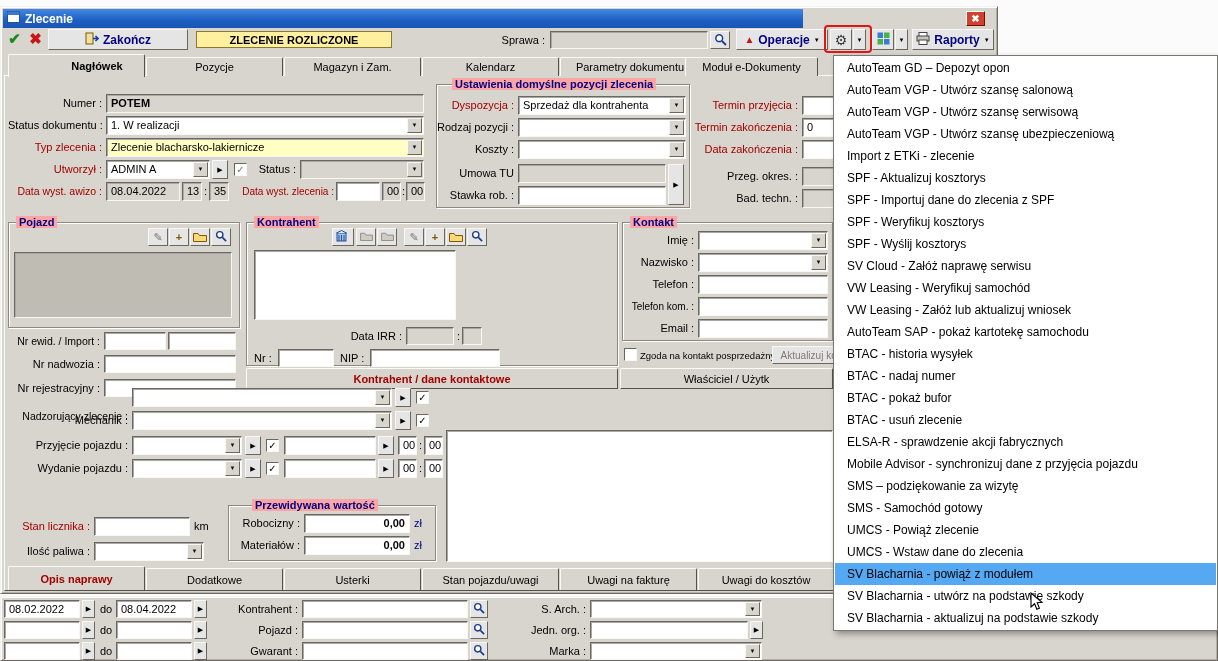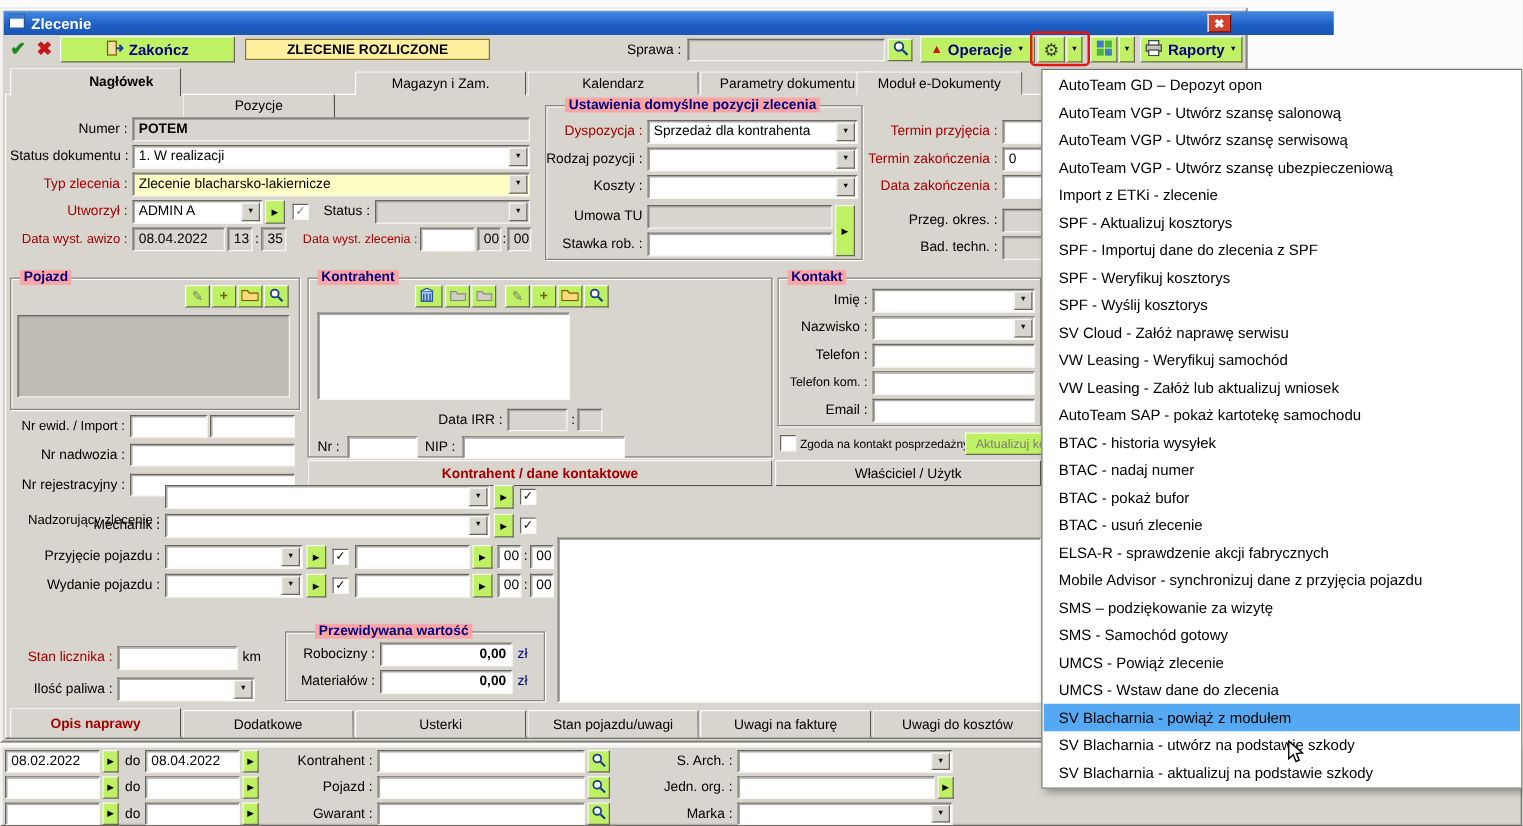--- a/index.html
+++ b/index.html
@@ -2,21 +2,21 @@
 <html><head>
 <meta charset="utf-8">
 <style>
 *{margin:0;padding:0;box-sizing:border-box;}
 body{font-family:"Liberation Sans",sans-serif;background:#fbfbfb;}
 #screen{position:relative;width:1218px;height:661px;overflow:hidden;background:#fbfbfb;font-size:11px;color:#000;}
 .abs{position:absolute;}
 .winbg{background:#d8d5ce;border:1px solid #6e6a63;border-top-color:#f4f2ee;border-left-color:#f4f2ee;box-shadow:inset 1px 1px 0 #fff,inset -1px -1px 0 #b4b0a8;}
 .titlebar{background:linear-gradient(180deg,#4488e0 0%,#1d5ec4 60%,#1a55b4 100%);color:#fff;font-weight:bold;font-size:12px;display:flex;align-items:center;gap:5px;padding:0 4px;}
 .closebtn{background:#d2402e;border:1px solid #fff;border-right-color:#701000;border-bottom-color:#701000;color:#fff;font-weight:bold;font-size:10px;display:flex;align-items:center;justify-content:center;}
-.b{background:#bef264;border:1px solid;border-color:#f8f7f3 #6a675f #6a675f #f8f7f3;display:flex;align-items:center;justify-content:center;gap:4px;white-space:nowrap;}
+.b{background:#e5e5e5;border:1px solid;border-color:#f8f7f3 #6a675f #6a675f #f8f7f3;display:flex;align-items:center;justify-content:center;gap:4px;white-space:nowrap;}
 .f{background:#fff;border:1px solid;border-color:#6a675f #f8f7f3 #f8f7f3 #6a675f;box-shadow:inset 1px 1px 0 #a8a8a8;padding:2px 4px;white-space:nowrap;overflow:hidden;line-height:13px;}
 .g{background:#d8d5ce;}
 .y{background:#ffffc4;}
 .dd{position:absolute;top:1px;right:1px;bottom:1px;width:15px;background:#d8d5ce;border:1px solid;border-color:#f8f7f3 #6a675f #6a675f #f8f7f3;display:flex;align-items:center;justify-content:center;font-size:6px;color:#111;}
 .l{white-space:nowrap;line-height:13px;}
 .ra{text-align:right;}
 .red{color:#a40000;}
 .navy{color:#000080;}
 .bold{font-weight:bold;}
 .grp{border:1px solid #8c8880;box-shadow:inset 1px 1px 0 #fff,1px 1px 0 #fff;}
@@ -30,21 +30,21 @@
 .pgborder{border:1px solid #55524c;border-top-color:#fbfaf8;border-left-color:#fbfaf8;}
 .dis{color:#7d7a74;}
 </style>
 </head>
 <body>
 
 <div id="screen">
 
   <div class="abs winbg" style="left:0;top:6px;width:998px;height:588px;"></div>
 
-  <div class="abs titlebar" style="left:3px;top:9px;width:1064px;height:19px;">
+  <div class="abs titlebar" style="left:3px;top:9px;width:800px;height:19px;">
     <span><svg width="13" height="12" viewBox="0 0 13 12">
           <rect x="0.5" y="0.5" width="12" height="11" fill="#fff" stroke="#27508f"></rect>
           <rect x="0.5" y="0.5" width="12" height="3.5" fill="#3a7bd0"></rect>
         </svg></span>
     <span>Zlecenie</span>
   </div>
   <div class="abs closebtn" style="left:966px;top:11px;width:19px;height:15px;">
     <span>✖</span>
   </div>
 
@@ -102,21 +102,21 @@
           <rect x="3" y="8" width="8" height="4.5" fill="#fff" stroke="#444"></rect>
         </svg></span>
     <span class="bold navy" style="font-size:12px;">Raporty</span>
     <span style="font-size:6px;">▼</span>
   </div>
 
   <div class="abs pgborder" style="left:4px;top:75px;width:830px;height:516px;"></div>
   <div class="abs tab bold" style="left:8px;top:54px;width:137px;height:23px;padding-left:41px;">
       <span>Nagłówek</span>
     </div>
-  <div class="abs tab" style="left:146px;top:75px;width:122px;height:19px;">
+  <div class="abs tab" style="left:146px;top:57px;width:137px;height:19px;">
       <span>Pozycje</span>
     </div>
   <div class="abs tab" style="left:284px;top:57px;width:137px;height:19px;">
       <span>Magazyn i Zam.</span>
     </div>
   <div class="abs tab" style="left:422px;top:57px;width:137px;height:19px;">
       <span>Kalendarz</span>
     </div>
   <div class="abs tab" style="left:560px;top:57px;width:140px;height:19px;">
       <span>Parametry dokumentu</span>

